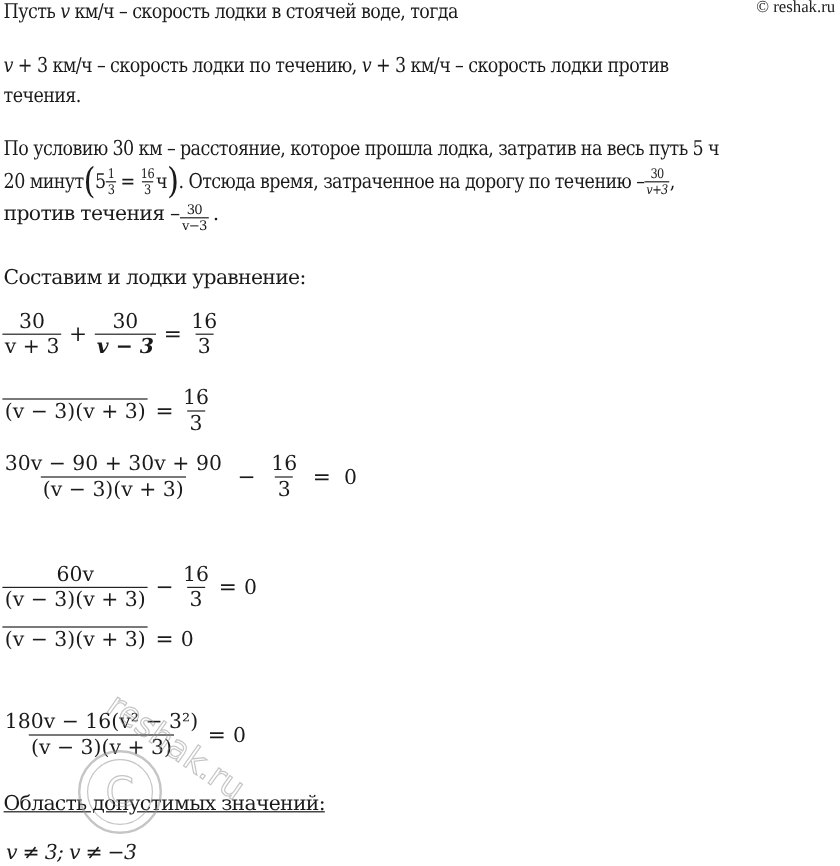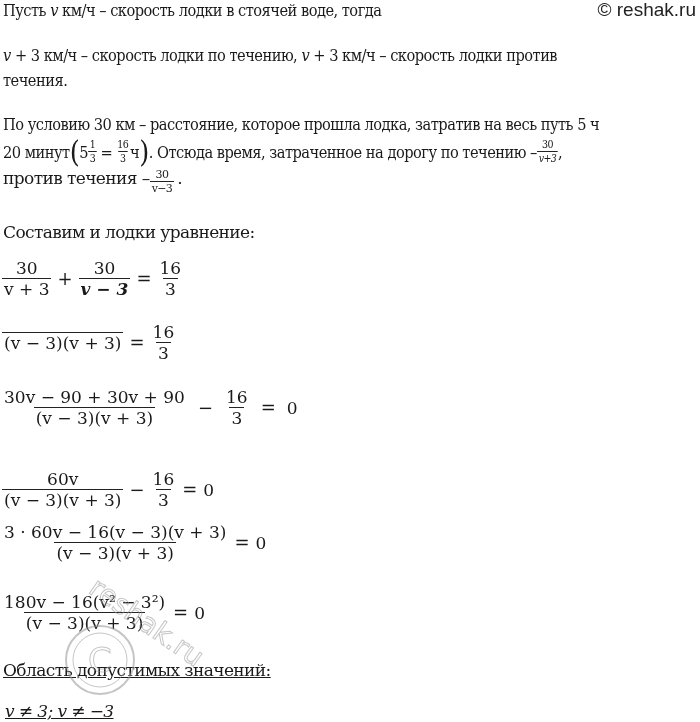--- a/index.html
+++ b/index.html
@@ -2,21 +2,21 @@
 <html><head>
 <meta charset="utf-8">
 <style>
   html, body { margin:0; padding:0; background:#ffffff; }
   body {
     width:700px; height:722px; position:relative; overflow:hidden;
     font-family:"DejaVu Serif", serif; color:#1a1a1a; font-size:17px;
   }
   .line { position:absolute; left:3px; white-space:nowrap; font-size:17px; letter-spacing:-0.6px; transform-origin:left top; }
   .cond { transform:scaleX(0.86); }
-  .wm { position:absolute; right:4px; top:-1px; font-family:Liberation Sans, sans-serif; font-size:19px; color:#222; }
+  .wm { position:absolute; right:4px; top:-1px; font-family:Liberation Serif, serif; font-size:14px; color:#222; }
   i.v { font-style:italic; font-family:"DejaVu Serif", serif; }
   .frac { display:inline-flex; flex-direction:column; align-items:center; vertical-align:middle; }
   .frac .num { padding:0 2px; }
   .frac .den { border-top:1.4px solid #222; padding:0 2px; }
   .sm { font-size:11px; }
   .sm .den { border-top:1px solid #222; }
   .eq { position:absolute; left:2px; font-size:17px; white-space:nowrap; display:flex; align-items:center; gap:6px; }
   .eq .op { font-size:18px; }
   .paren { font-size:30px; vertical-align:middle; font-weight:200; }
   .watermark {
@@ -93,21 +93,21 @@
   <span class="frac">
       <span class="den">(v − 3)(v + 3)</span>
     </span>
   <span class="op">=</span>
   <span class="frac">
       <span class="num">16</span>
       <span class="den">3</span>
     </span>
 </div>
 
-<div class="eq" style="top:387px;gap:11px;">
+<div class="eq" style="top:377px;gap:11px;">
   <span class="frac">
       <span class="num">30v − 90 + 30v + 90</span>
       <span class="den">(v − 3)(v + 3)</span>
     </span>
   <span class="op">−</span>
   <span class="frac">
       <span class="num">16</span>
       <span class="den">3</span>
     </span>
   <span class="op">=</span>
@@ -123,38 +123,37 @@
   <span class="frac">
       <span class="num">16</span>
       <span class="den">3</span>
     </span>
   <span class="op">=</span>
   <span>0</span>
 </div>
 
 <div class="eq" style="top:522px;">
   <span class="frac">
-      <span class="num">3 · 60v − 16(v − 3)(v + 3)</span>
       <span class="den">(v − 3)(v + 3)</span>
     </span>
   <span class="op">=</span>
   <span>0</span>
 </div>
 
 <div class="eq" style="top:592px;justify-content:flex-end;">
   <span class="frac">
       <span class="num">180v − 16(v² − 3²)</span>
       <span class="den">(v − 3)(v + 3)</span>
     </span>
   <span class="op">=</span>
   <span>0</span>
 </div>
 
 <div class="line" style="top:660px;text-decoration:underline;">Область допустимых значений:</div>
-<div class="line" style="top:701px; left:5px; font-style:italic;text-decoration:underline;">v ≠ 3; v ≠ −3</div>
+<div class="line" style="top:701px; left:5px; font-style:italic;">v ≠ 3; v ≠ −3</div>
 
 <div class="watermark">
   <svg width="150" height="150" viewBox="0 0 150 150">
     <circle cx="40" cy="85" r="34" fill="none" stroke="currentColor" stroke-width="2"></circle>
     <circle cx="40" cy="85" r="27" fill="none" stroke="currentColor" stroke-width="1"></circle>
     <text x="28" y="97" font-size="34" fill="none" stroke="currentColor" font-family="DejaVu Sans, sans-serif">C</text>
     <text x="20" y="40" font-size="28" fill="none" stroke="currentColor" stroke-width="1" transform="rotate(35 60 40)" font-family="DejaVu Sans, sans-serif">reshak.ru</text>
   </svg>
 </div>
 

